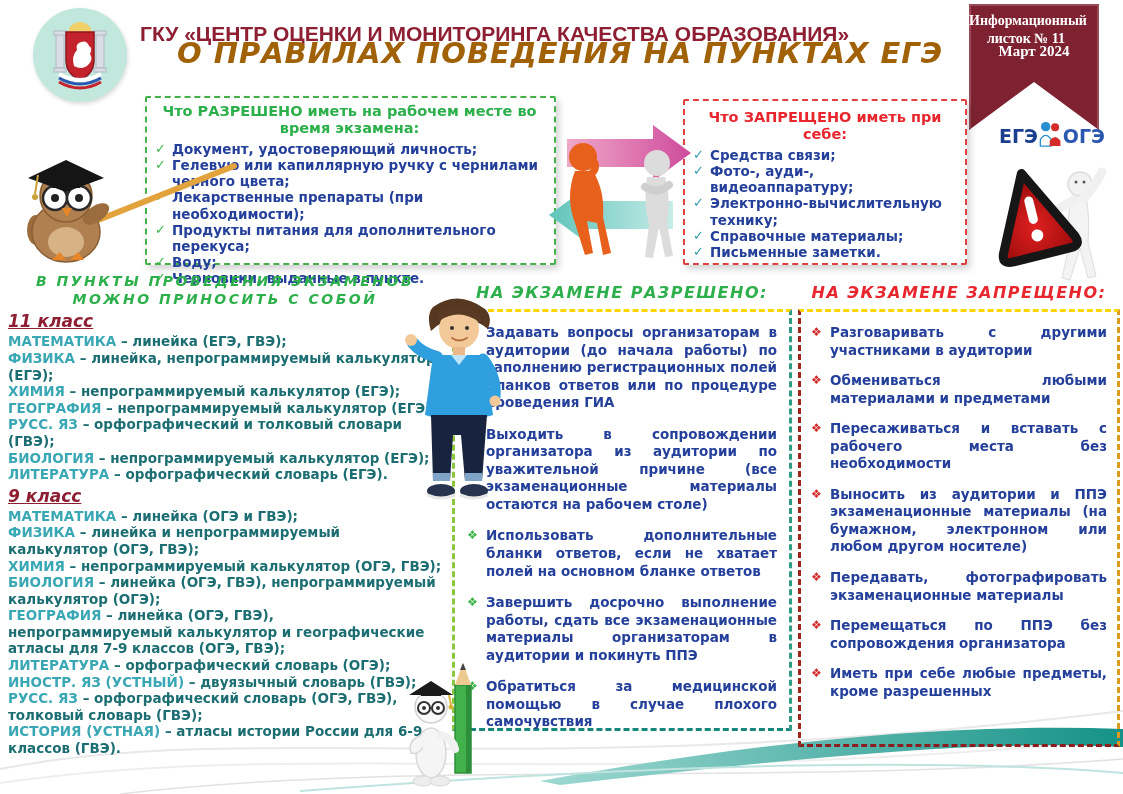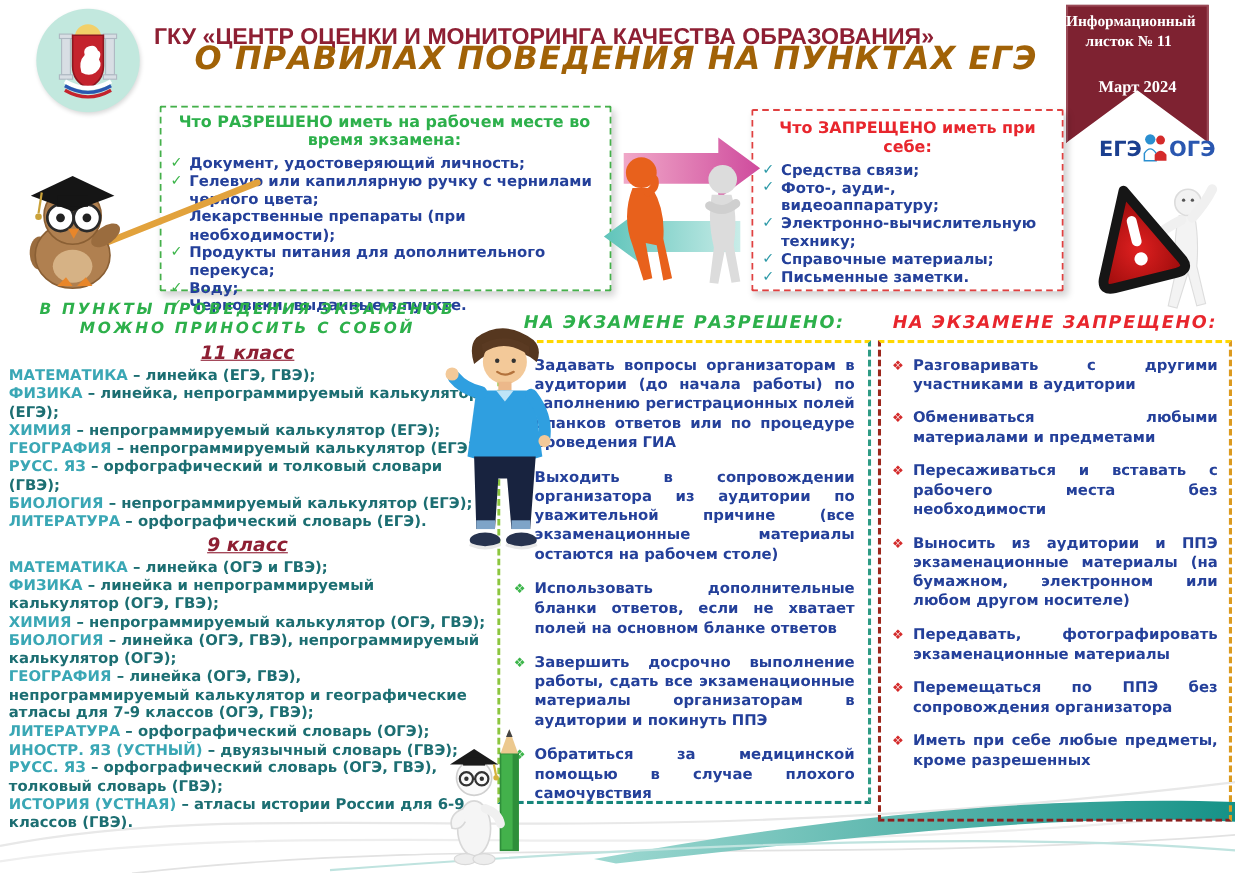--- a/index.html
+++ b/index.html
@@ -30,21 +30,21 @@
     clip-path:polygon(0 0,100% 0,100% 84%,50% 52%,0 84%);
     box-shadow:2px 2px 5px rgba(0,0,0,.3);
     border:2px solid #9b4a57;
   }
   .ribbon-text {
     position:absolute; left:969px; top:12px; width:114px; text-align:center;
     font-family:"Liberation Serif", serif; font-weight:bold; font-size:14px;
     color:#ffffff; line-height:1.25;
   }
   .ribbon-date {
-    position:absolute; left:969px; top:72px; width:130px; text-align:center;
+    position:absolute; left:969px; top:43px; width:130px; text-align:center;
     font-family:"Liberation Serif", serif; font-weight:bold; font-size:15px;
     color:#ffffff;
   }
   .ege-oge-logo {
     position:absolute; left:999px; top:98px; width:106px; height:56px;
     display:flex; align-items:flex-end; justify-content:center; gap:1px;
   }
   .logo-word { font-weight:bold; font-size:19px; color:#1b3f8f; line-height:1; padding-bottom:8px;}
   .logo-word.oge { color:#2a57b0; }
   
@@ -64,21 +64,21 @@
     line-height:1.2; color:#24409a; }
   .li-row.check .bullet { flex:0 0 12px; font-size:13px; }
   .box-allowed .bullet { color:#3cb54a; }
   .box-forbidden .bullet { color:#2e9aa8; }
   
   .fig { position:absolute; z-index:3; pointer-events:none; }
   
   .left-col { position:absolute; left:8px; top:272px; width:434px; z-index:2; }
   .bring-title { text-align:center; font-weight:bold; font-style:italic; font-size:14px;
     color:#2db04b; letter-spacing:2.5px; line-height:1.3; }
-  .grade-heading { text-align:center; font-weight:bold; font-style:italic; font-size:17px;
+  .grade-heading { text-align:left; font-weight:bold; font-style:italic; font-size:17px;
     color:#8e1f33; text-decoration:underline; margin:3px 0 2px; }
   .li-row.subject { font-size:13.5px; font-weight:bold; line-height:1.23; }
   .li-row.subject .subj { color:#3aa7b5; }
   .li-row.subject .desc { color:#1c6e72; }
   
   .mid-col  { position:absolute; left:452px; top:283px; width:340px; z-index:2; }
   .right-col{ position:absolute; left:798px; top:283px; width:322px; z-index:2; }
   .col-heading { text-align:center; font-weight:bold; font-style:italic; font-size:16px;
     letter-spacing:1.5px; }
   .mid-col  .col-heading { color:#2db04b; }

